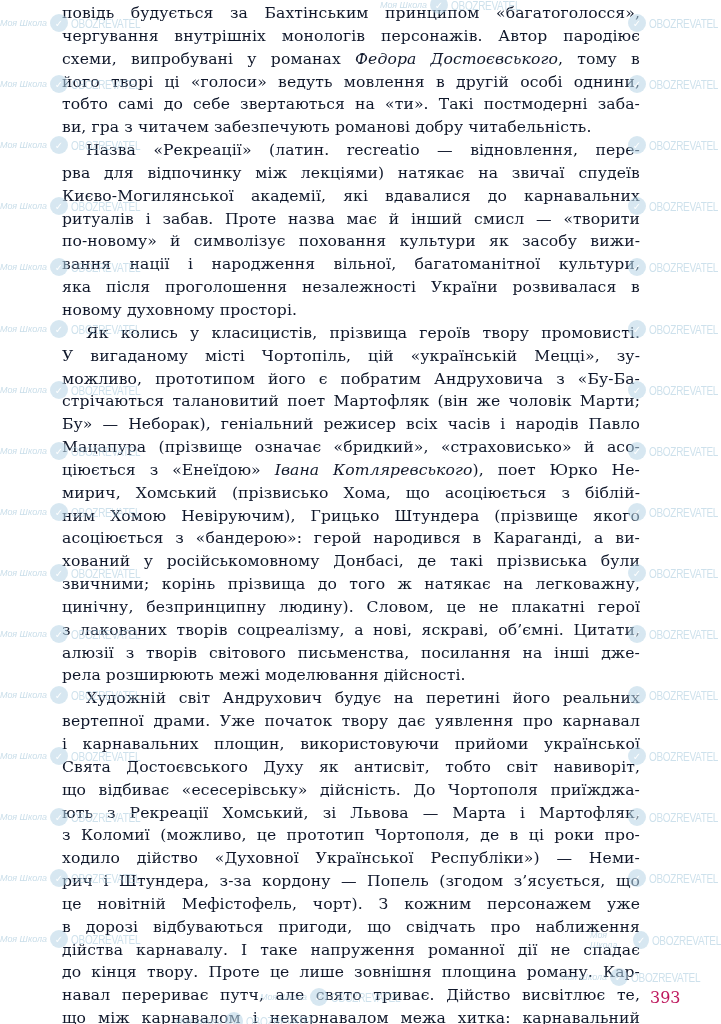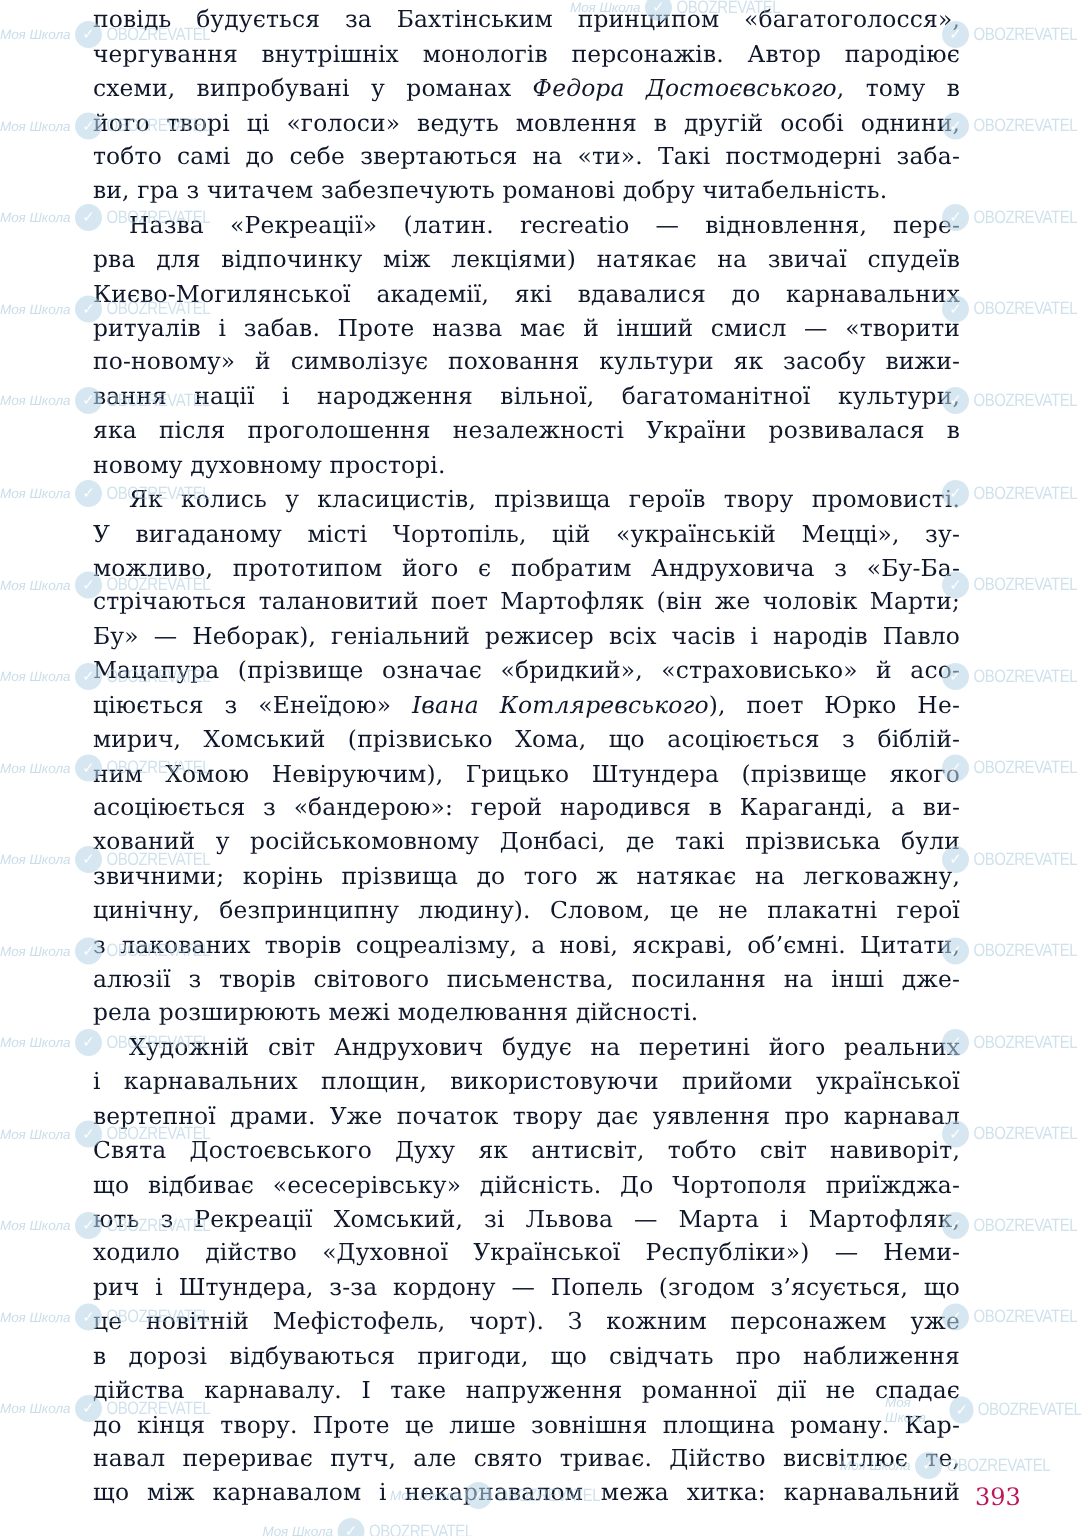--- a/index.html
+++ b/index.html
@@ -115,25 +115,26 @@
     <div class="line"><span>мирич, Хомський (прізвисько Хома, що асоціюється з біблій-</span></div>
     <div class="line"><span>ним Хомою Невіруючим), Грицько Штундера (прізвище якого</span></div>
     <div class="line"><span>асоціюється з «бандерою»: герой народився в Караганді, а ви-</span></div>
     <div class="line"><span>хований у російськомовному Донбасі, де такі прізвиська були</span></div>
     <div class="line"><span>звичними; корінь прізвища до того ж натякає на легковажну,</span></div>
     <div class="line"><span>цинічну, безпринципну людину). Словом, це не плакатні герої</span></div>
     <div class="line"><span>з лакованих творів соцреалізму, а нові, яскраві, об’ємні. Цитати,</span></div>
     <div class="line"><span>алюзії з творів світового письменства, посилання на інші дже-</span></div>
     <div class="line last"><span>рела розширюють межі моделювання дійсності.</span></div>
     <div class="line indent"><span>Художній світ Андрухович будує на перетині його реальних</span></div>
+    <div class="line"><span>вертепної драми. Уже початок твору дає уявлення про карнавал</span></div>
     <div class="line"><span>і карнавальних площин, використовуючи прийоми української</span></div>
-    <div class="line"><span>вертепної драми. Уже початок твору дає уявлення про карнавал</span></div>
     <div class="line"><span>Свята Достоєвського Духу як антисвіт, тобто світ навиворіт,</span></div>
     <div class="line"><span>що відбиває «есесерівську» дійсність. До Чортополя приїжджа-</span></div>
     <div class="line"><span>ють з Рекреації Хомський, зі Львова — Марта і Мартофляк,</span></div>
+    <div class="line"><span>з Коломиї (можливо, це прототип Чортополя, де в ці роки про-</span></div>
     <div class="line"><span>ходило дійство «Духовної Української Республіки») — Неми-</span></div>
     <div class="line"><span>рич і Штундера, з-за кордону — Попель (згодом з’ясується, що</span></div>
     <div class="line"><span>це новітній Мефістофель, чорт). З кожним персонажем уже</span></div>
     <div class="line"><span>в дорозі відбуваються пригоди, що свідчать про наближення</span></div>
     <div class="line"><span>дійства карнавалу. І таке напруження романної дії не спадає</span></div>
     <div class="line"><span>до кінця твору. Проте це лише зовнішня площина роману. Кар-</span></div>
     <div class="line"><span>навал перериває путч, але свято триває. Дійство висвітлює те,</span></div>
     <div class="line"><span>що між карнавалом і некарнавалом межа хитка: карнавальний</span></div>
   </div>
 

